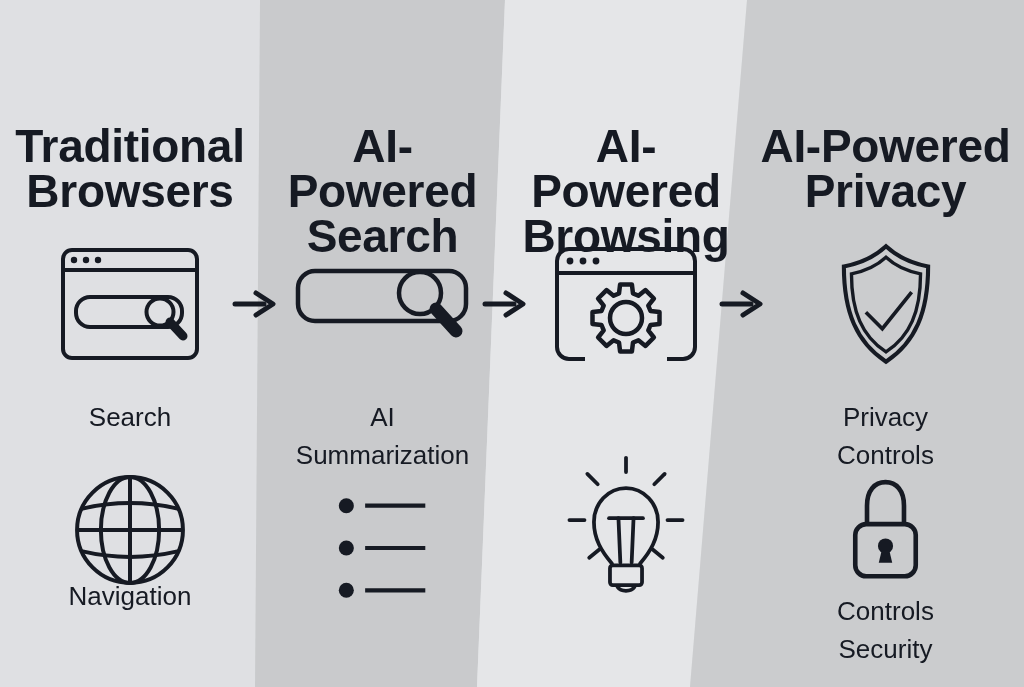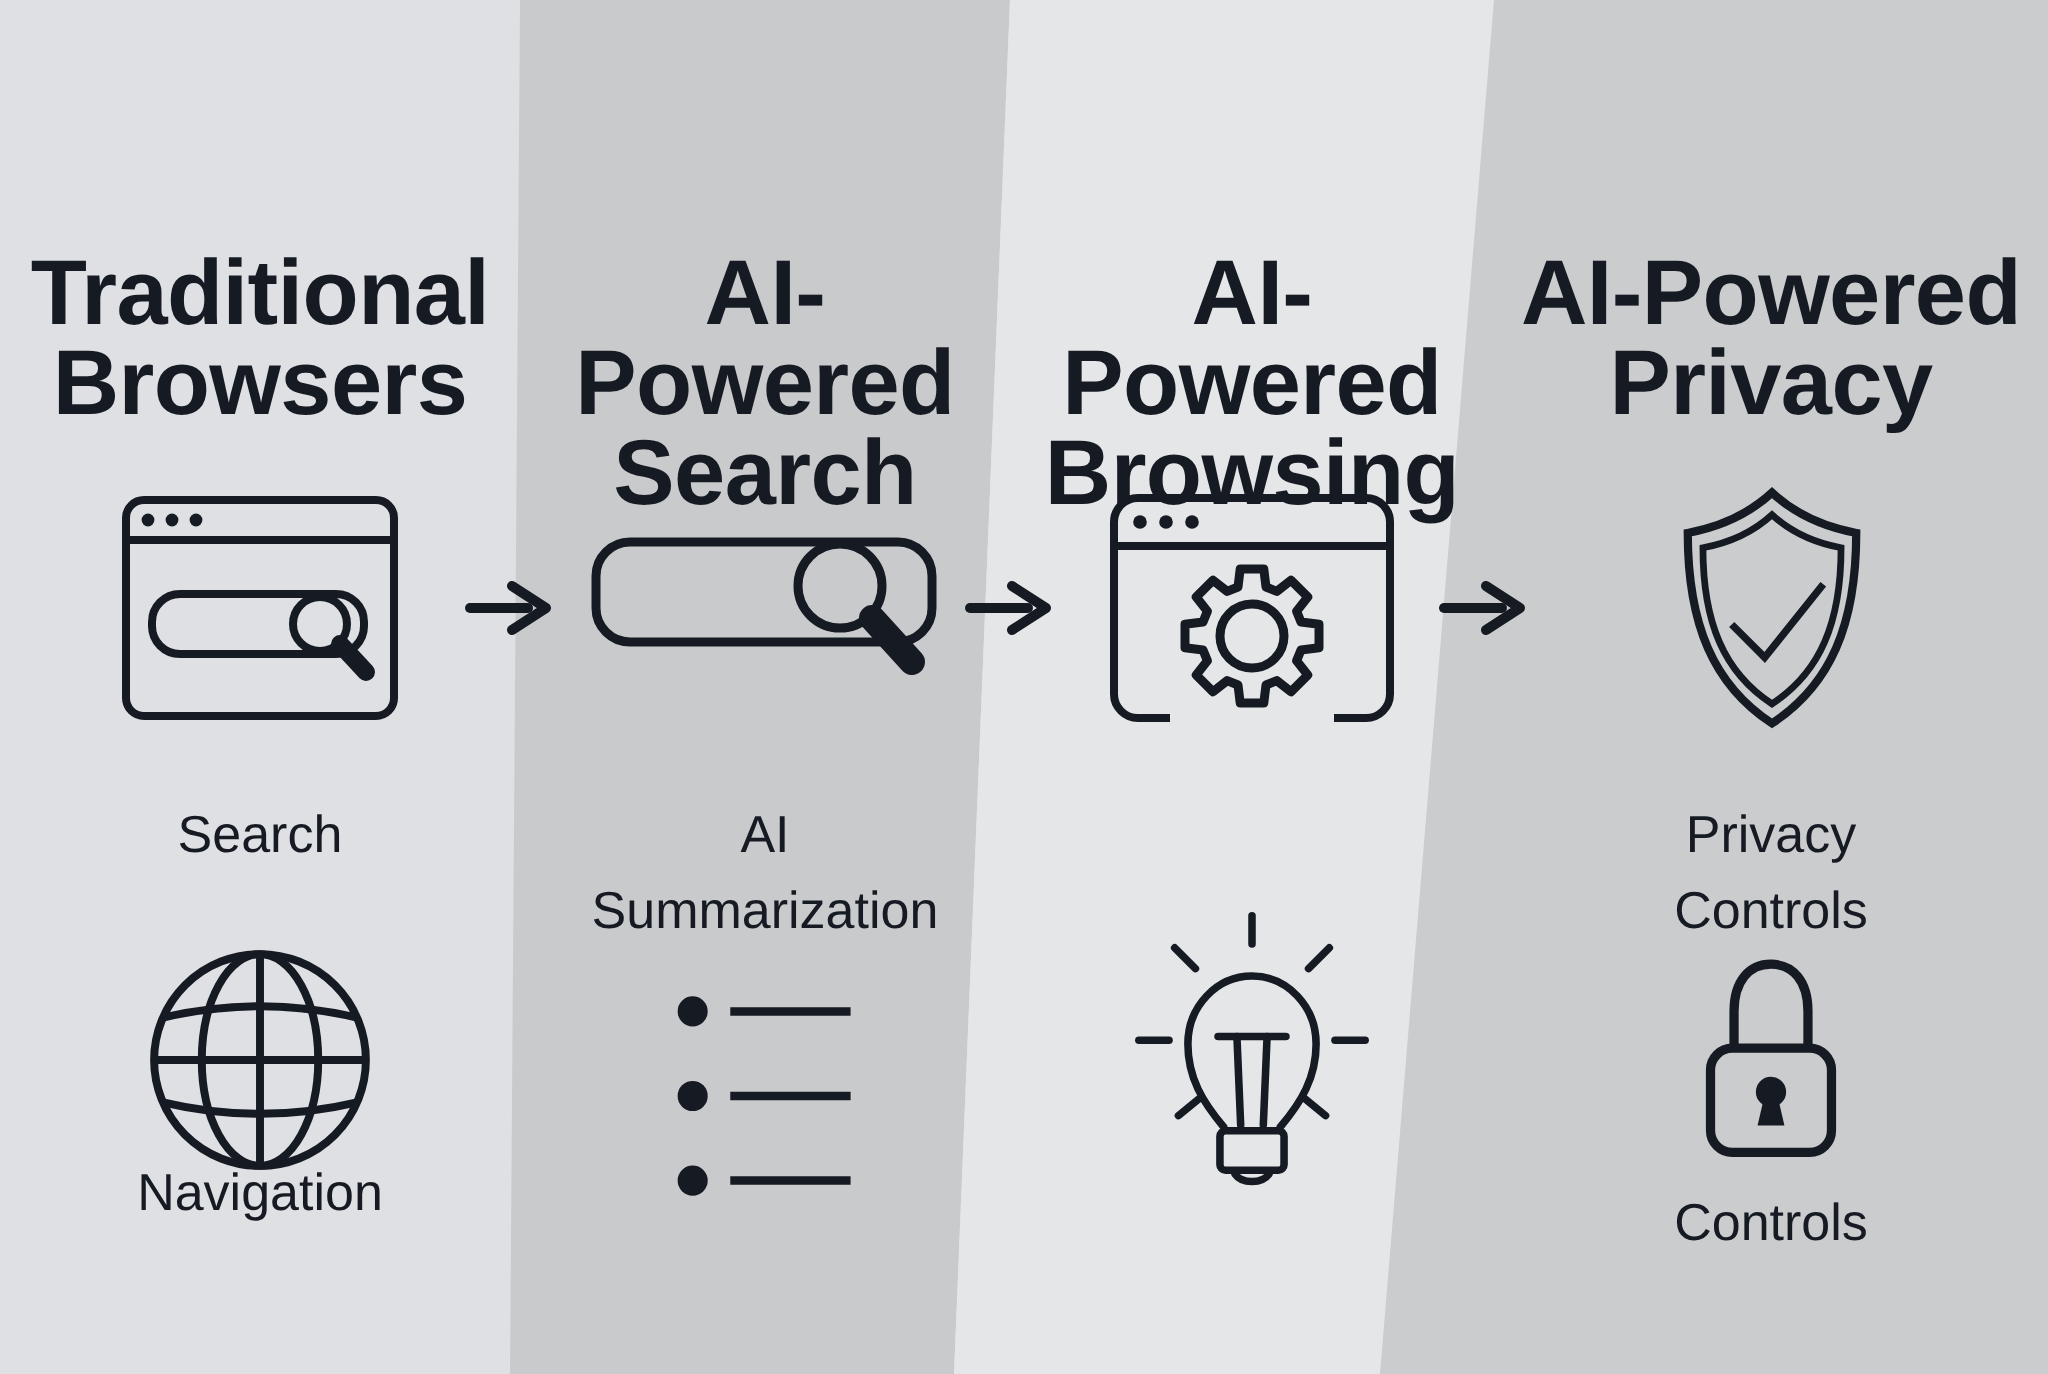--- a/index.html
+++ b/index.html
@@ -184,20 +184,21 @@
       <div class="icon icon-bottom">
         <svg width="101" height="126" viewBox="0 0 120 150" fill="none" stroke="currentColor">
           <path d="M38 68 V46 C38 28 47 18 60 18 C73 18 82 28 82 46 V68" stroke-width="5.5"></path>
           <rect x="24" y="68" width="72" height="62" rx="13" stroke-width="5.5"></rect>
           <circle cx="60" cy="94" r="9" fill="currentColor" stroke="none"></circle>
           <path d="M55.5 99 L52 114 H68 L64.5 99 Z" fill="currentColor" stroke="none"></path>
         </svg>
       </div>
       <div class="label label-bottom">
         <span>Controls</span>
+        <span>Security</span>
       </div>
     </section>
   </div>
 
   <div class="arrow arrow-1">
     <svg width="48" height="36" viewBox="0 0 48 36" fill="none" stroke="currentColor" stroke-width="5" stroke-linecap="round" stroke-linejoin="round">
       <line x1="4" y1="18" x2="33" y2="18"></line>
         <polyline points="25,7 42,18 25,29"></polyline>
     </svg>
   </div>

